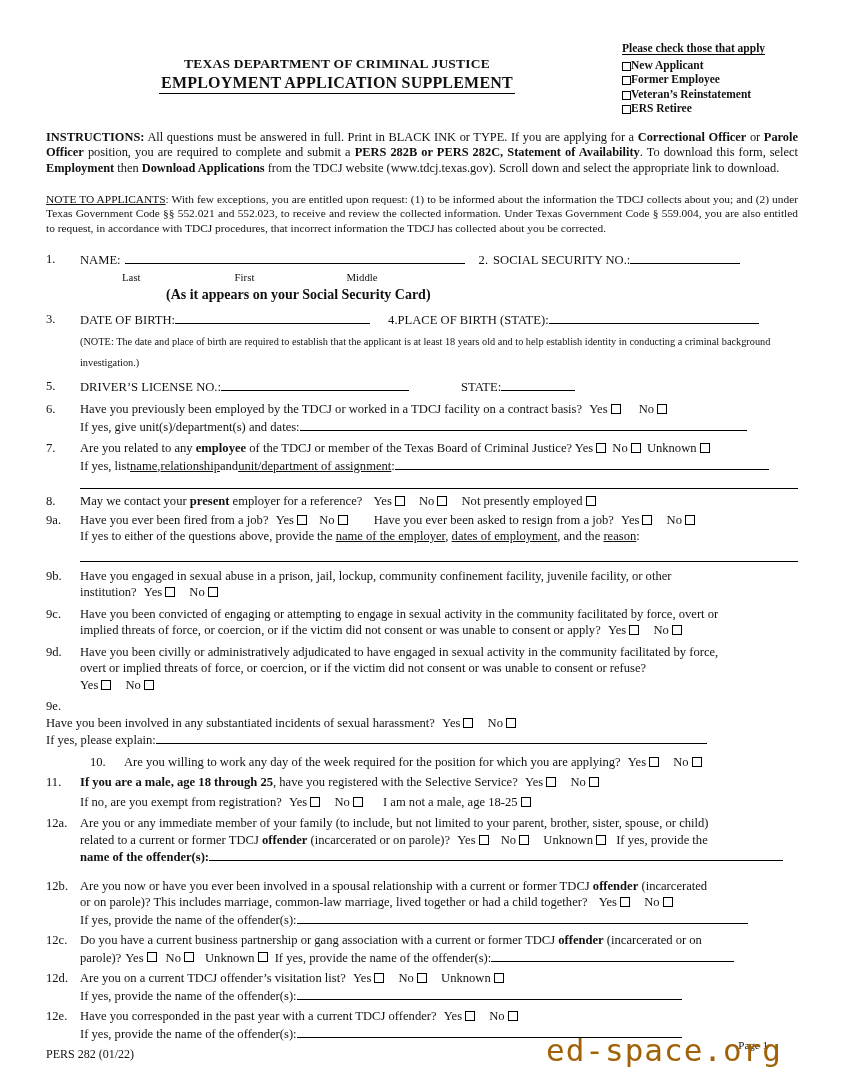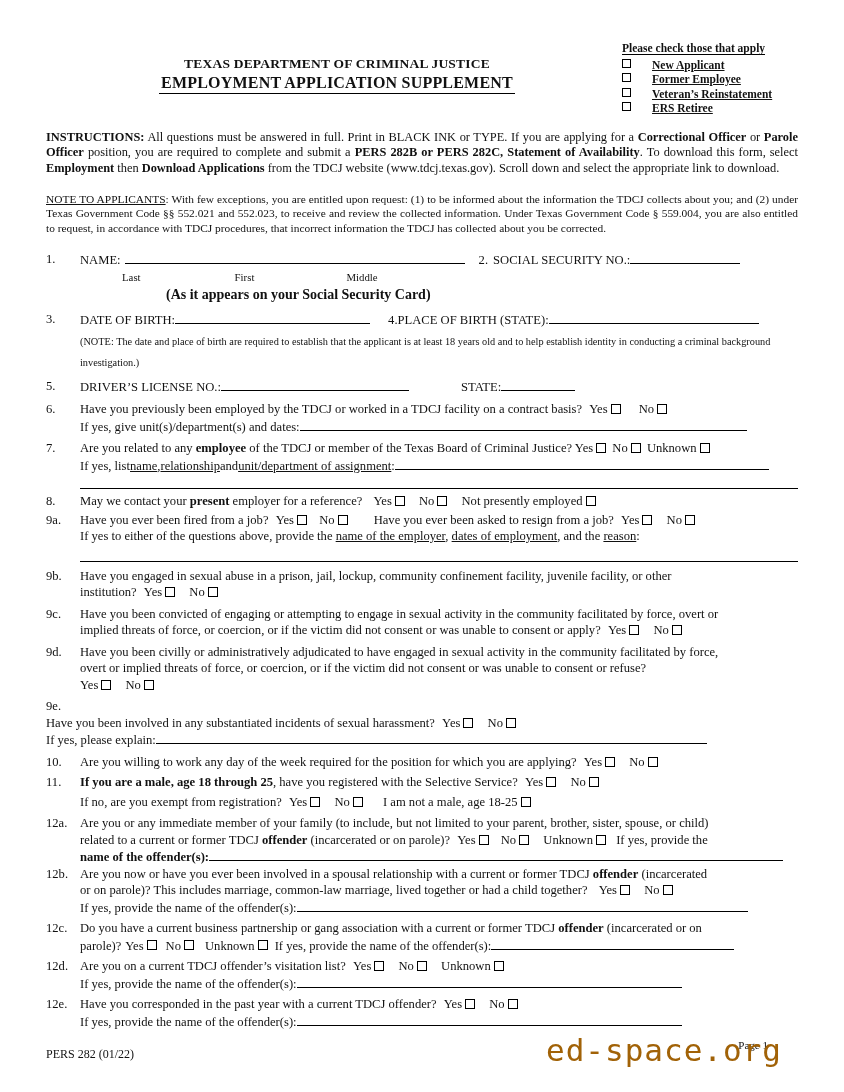--- a/index.html
+++ b/index.html
@@ -15,21 +15,21 @@
   .page { position:relative; width:844px; height:1092px; padding: 38px 46px 20px 46px; }
 
   
   .hdr { position:relative; height: 62px; }
   .titles { text-align:center; padding-right:170px; padding-top:18px; }
   .t1 { font-weight:bold; font-size:13.5px; letter-spacing:.2px; }
   .t2 { font-weight:bold; font-size:16px; letter-spacing:.2px; margin-top:2px;
         display:inline-block; border-bottom:1.6px solid #000; padding:0 2px 1px 2px;}
   .checkbox-panel { position:absolute; right:0px; top:0px; width:176px; }
   .cb-head { font-weight:bold; font-size:11.5px; border-bottom:1.3px solid #000; display:inline-block; padding-bottom:0px;}
-  .cb-row { display:flex; align-items:flex-start; gap:21px; margin-top:2.5px;text-decoration:underline; }
+  .cb-row { display:flex; align-items:flex-end; gap:0; margin-top:2.5px; }
   .box { display:inline-block; width:9px; height:9px; border:1.2px solid #000; background:#fff; flex:none; }
   .cb-lbl { font-weight:bold; font-size:11.5px; line-height:12px; }
 
   
   .para { font-size:12.4px; line-height:15.4px; text-align:justify; margin-top:14px; }
   .para.small { font-size:11.4px; line-height:14.2px; }
   .b { font-weight:bold; }
   .u { text-decoration:underline; }
 
   
@@ -251,21 +251,21 @@
         <span style="margin-left:4px;">Yes</span><span class="cbx"></span>
         <span style="margin-left:8px;">No</span><span class="cbx"></span>
       </div>
       <div class="inline">
         <span>If yes, please explain:</span>
         <span class="ln" style="width:551px;"></span>
       </div>
     </div>
   </div>
 
-  <div class="item" style="margin-top:5px;">
+  <div class="item" style="margin-top:5px;margin-left:44px;">
     <div class="num">10.</div>
     <div class="body">
       <div>
         <span>Are you willing to work any day of the week required for the position for which you are applying?</span>
         <span style="margin-left:4px;">Yes</span><span class="cbx"></span>
         <span style="margin-left:8px;">No</span><span class="cbx"></span>
       </div>
     </div>
   </div>
 
@@ -297,21 +297,21 @@
         <span style="margin-left:8px;">Unknown</span><span class="cbx"></span>
         <span style="margin-left:4px;">If yes, provide the</span>
       </div>
       <div class="inline">
         <span class="b">name of the offender(s):</span>
         <span class="ln" style="width:574px;"></span>
       </div>
     </div>
   </div>
 
-  <div class="item" style="margin-top:0;">
+  <div class="item" style="margin-top:12px;">
     <div class="num wide">12b.</div>
     <div class="body">
       <div>
         <span>Are you now or have you ever been involved in a spousal relationship with a current or former TDCJ </span><span class="b">offender</span><span> (incarcerated</span>
       </div>
       <div>
         <span>or on parole)?  This includes marriage, common-law marriage, lived together or had a child together?</span>
         <span style="margin-left:8px;">Yes</span><span class="cbx"></span>
         <span style="margin-left:8px;">No</span><span class="cbx"></span>
       </div>

